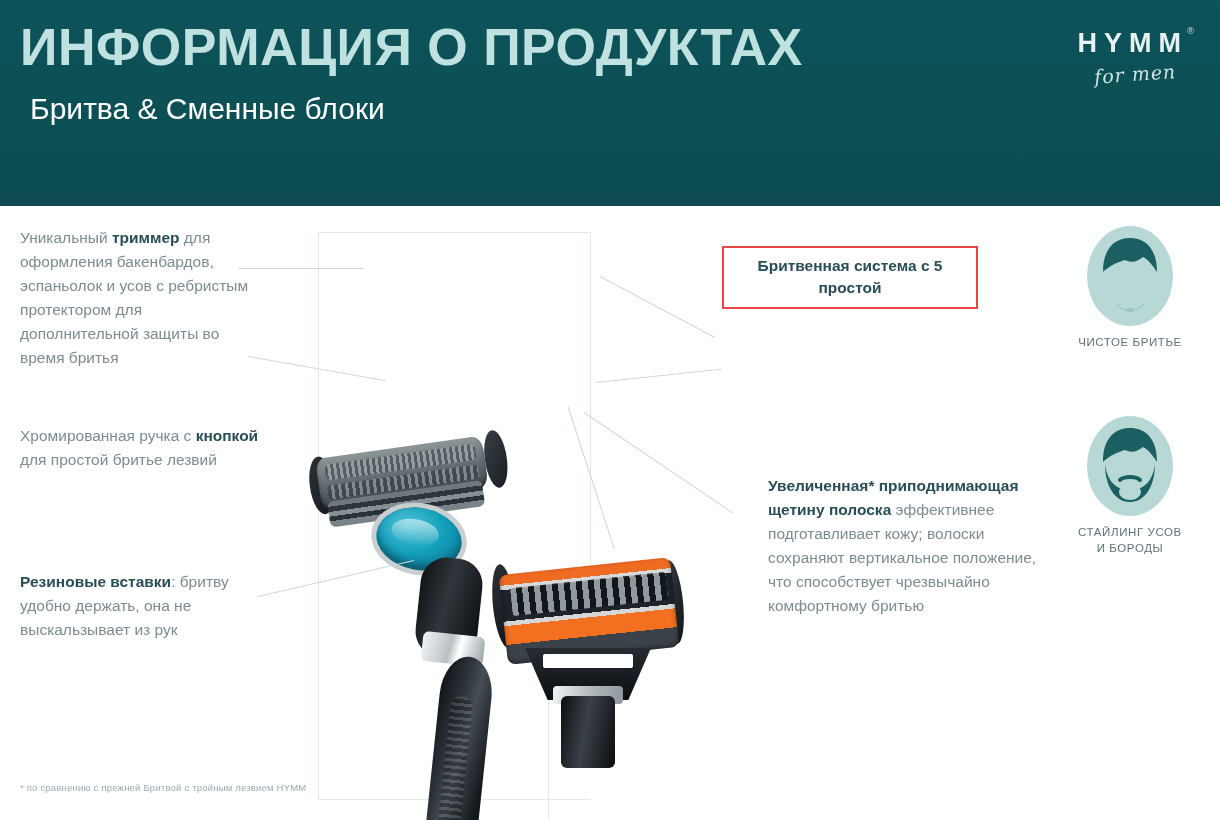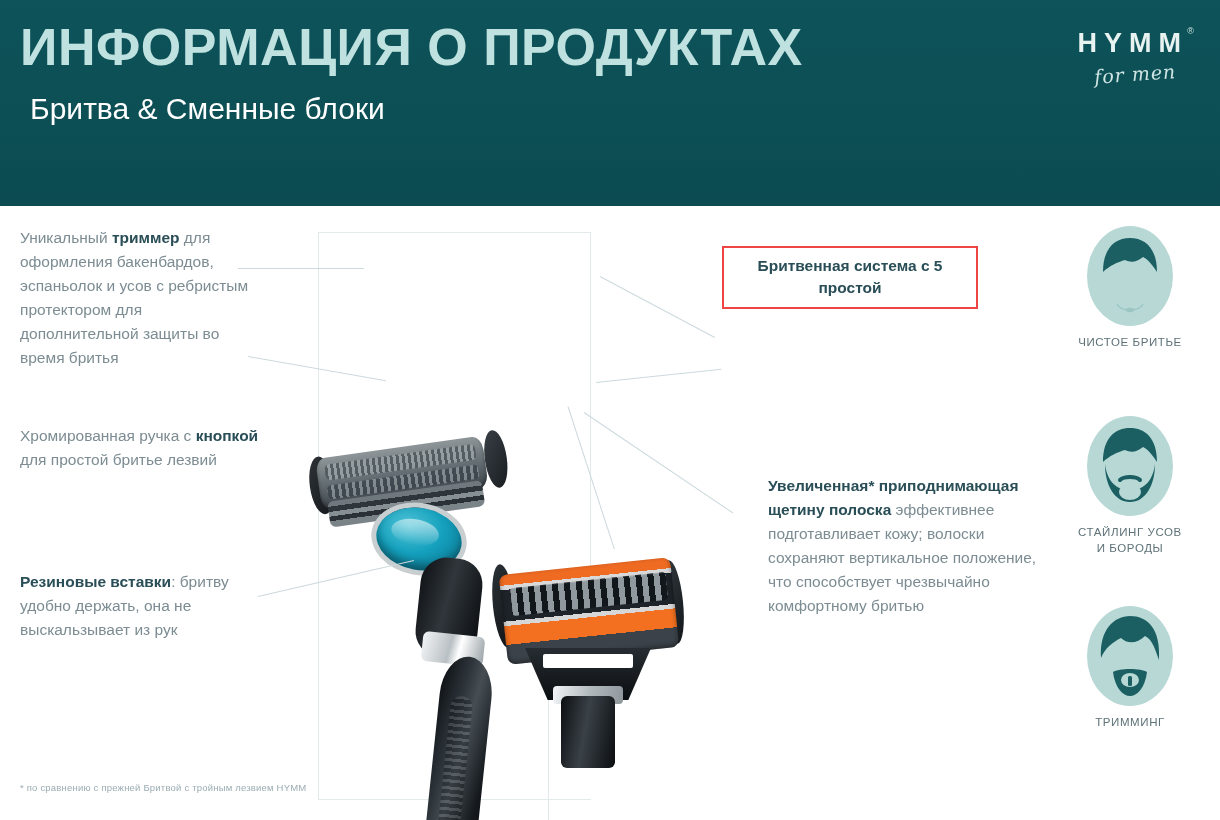--- a/index.html
+++ b/index.html
@@ -299,28 +299,16 @@
           <ellipse cx="43" cy="76" rx="11" ry="8" fill="#b7d8d5"></ellipse>
           <path d="M33 64 C37 60 49 60 53 64" stroke="#1b5f63" stroke-width="4" fill="none" stroke-linecap="round"></path>
         </svg>
       </div>
       <div class="icon-caption">
         <div>СТАЙЛИНГ УСОВ</div>
         <div>И БОРОДЫ</div>
       </div>
     </div>
 
-    <div class="icon-block" style="top:380px;">
-      <div class="icon-circle">
-        <svg class="face" width="86" height="100" viewBox="0 0 86 100">
-          <ellipse cx="43" cy="56" rx="27" ry="33" fill="#b7d8d5"></ellipse>
-          <path d="M14 52 C12 24 27 10 43 10 C60 10 74 22 72 54 C68 44 66 34 58 30 C50 38 40 38 34 32 C26 36 18 42 14 52 Z" fill="#1b5f63"></path>
-          <path d="M26 66 C32 62 54 62 60 66 C58 82 50 90 43 90 C36 90 28 82 26 66 Z" fill="#1b5f63"></path>
-          <ellipse cx="43" cy="74" rx="9" ry="7" fill="#b7d8d5"></ellipse>
-          <rect x="41" y="70" width="4" height="10" rx="1.6" fill="#1b5f63"></rect>
-        </svg>
-      </div>
-      <div class="icon-caption">ТРИММИНГ</div>
-    </div>
 
   </div>
 
 </div>
 
 </body></html>

